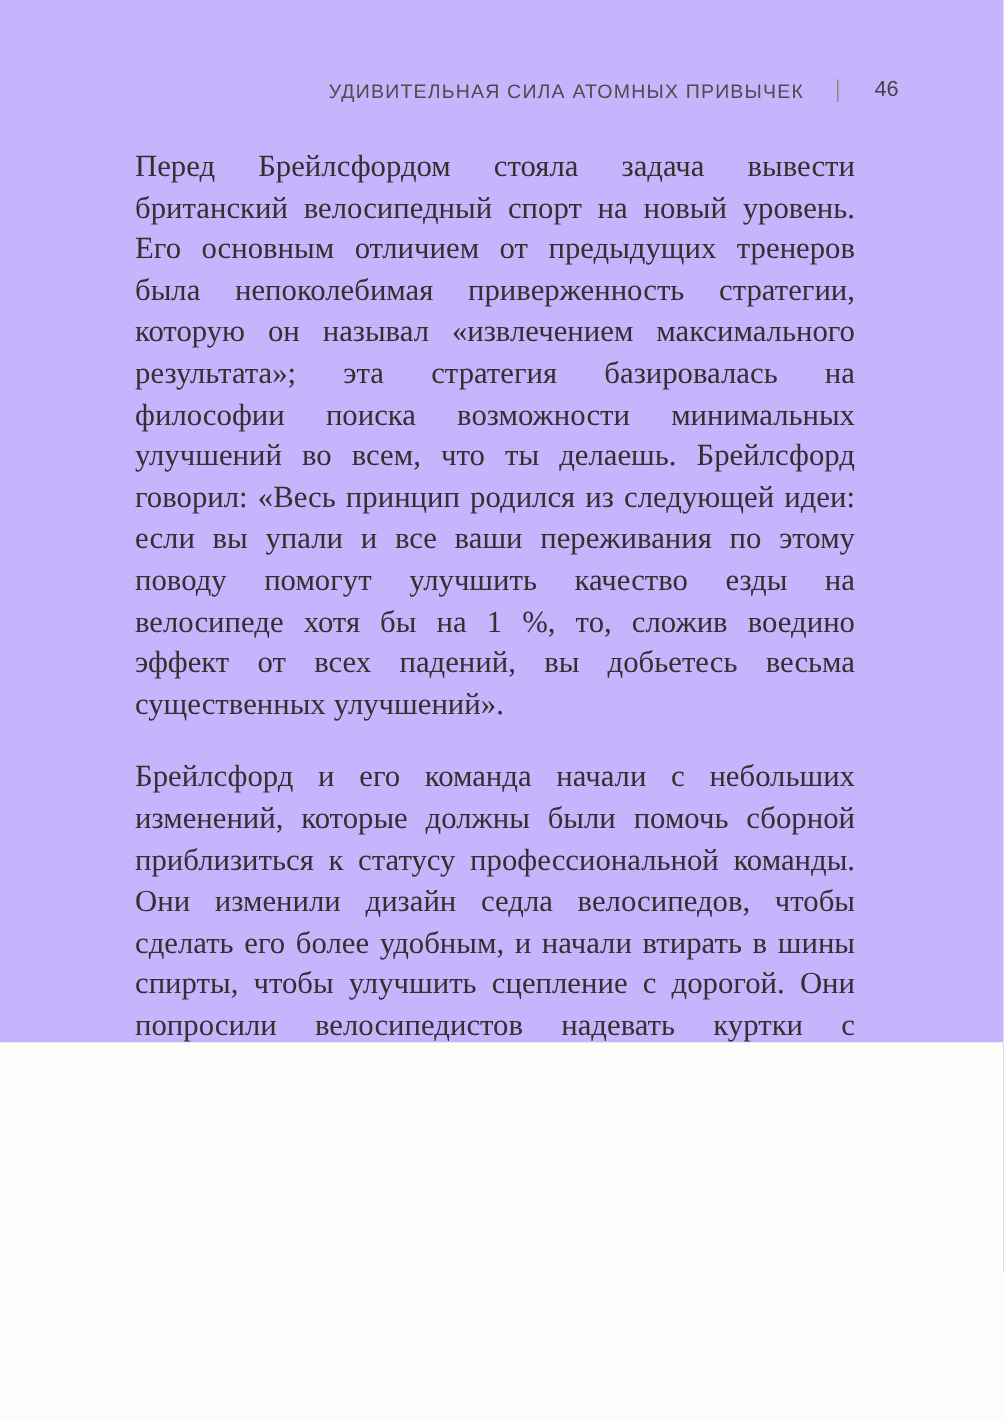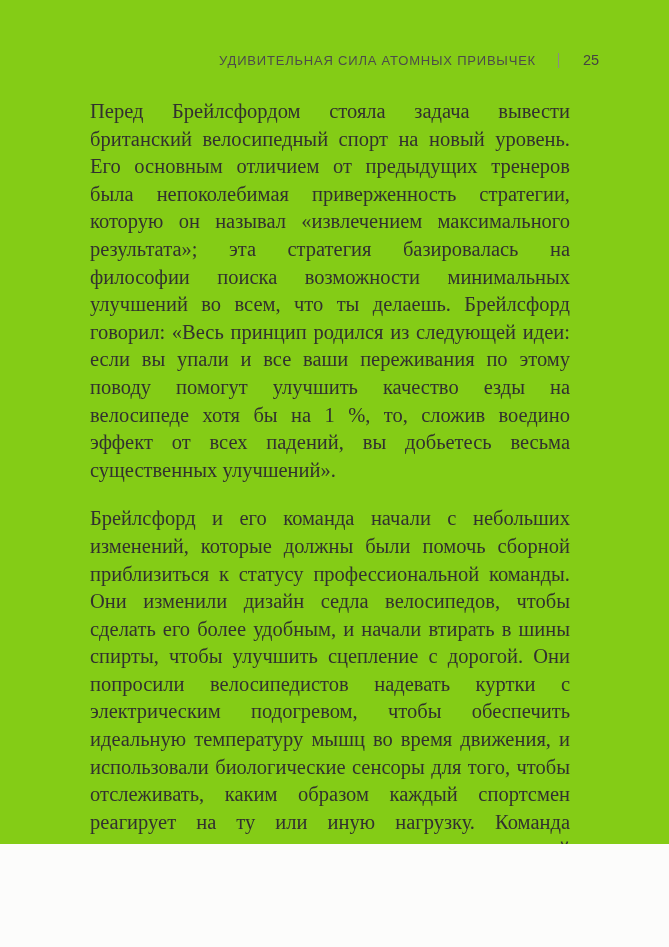--- a/index.html
+++ b/index.html
@@ -3,22 +3,22 @@
   <meta charset="utf-8">
   <style>
     html, body {
       margin: 0;
       padding: 0;
       background: #fcfcfb;
     }
     .page {
       position: relative;
       width: 669px;
-      height: 844px;
-      background: #84cc16;
+      height: 695px;
+      background: #c4b5fd;
       box-sizing: border-box;
       overflow: hidden;
       font-family: "Liberation Serif", "DejaVu Serif", serif;
     }
     .running-header {
       position: absolute;
       top: 52px;
       left: 90px;
       right: 66px;
       display: flex;
@@ -70,21 +70,21 @@
     }
   </style>
 </head>
 <body>
 
 <div class="page">
 
   <div class="running-header">
     <span class="running-title">УДИВИТЕЛЬНАЯ СИЛА АТОМНЫХ ПРИВЫЧЕК</span>
     <span class="header-separator"></span>
-    <span class="page-number">25</span>
+    <span class="page-number">46</span>
   </div>
 
   <div class="text-block">
     <p lang="ru">Перед Брейлсфордом стояла задача вывести британский велосипедный спорт на новый уровень. Его основным отличием от предыдущих тренеров была непоколебимая приверженность стратегии, которую он называл «извлечением максимального результата»; эта стратегия базировалась на философии поиска возможности минимальных улучшений во всем, что ты делаешь. Брейлсфорд говорил: «Весь принцип родился из следующей идеи: если вы упали и все ваши переживания по этому поводу помогут улучшить качество езды на велосипеде хотя бы на 1 %, то, сложив воедино эффект от всех падений, вы добьетесь весьма существенных улучшений».</p>
     <p lang="ru">Брейлсфорд и его команда начали с небольших изменений, которые должны были помочь сборной приблизиться к статусу профессиональной команды. Они изменили дизайн седла велосипедов, чтобы сделать его более удобным, и начали втирать в шины спирты, чтобы улучшить сцепление с дорогой. Они попросили велосипедистов надевать куртки с электрическим подогревом, чтобы обеспечить идеальную температуру мышц во время движения, и использовали биологические сенсоры для того, чтобы отслеживать, каким образом каждый спортсмен реагирует на ту или иную нагрузку. Команда исследовала различные ткани в аэродинамической трубе и пришла к выводу, что костюмы для гонок под открытым небом имеет смысл заменить костюмами для занятий на закрытых велотреках, поскольку они легче и имеют более обтекаемую форму.</p>
   </div>
 
 </div>
 
 </body></html>

